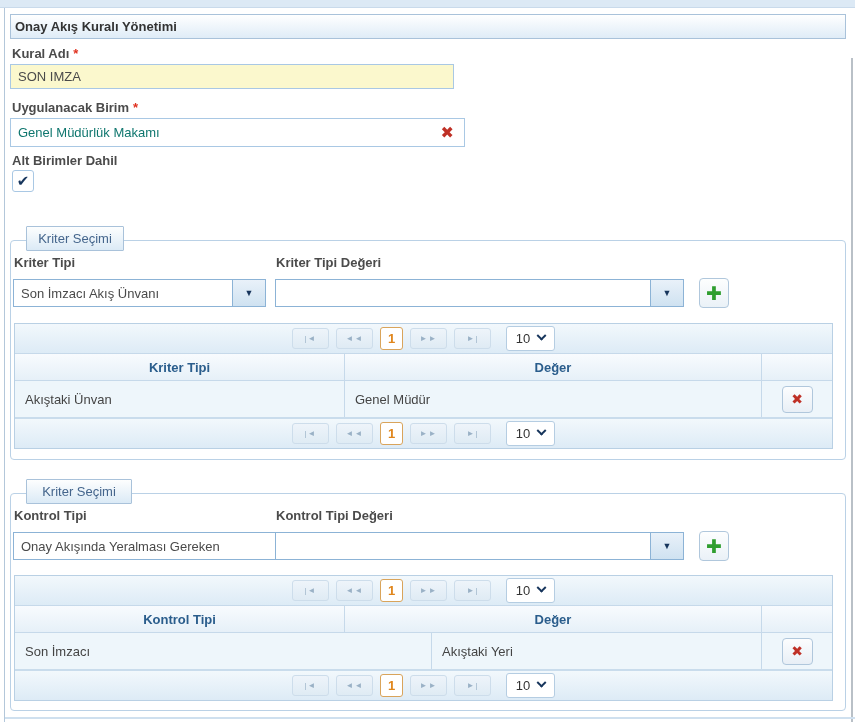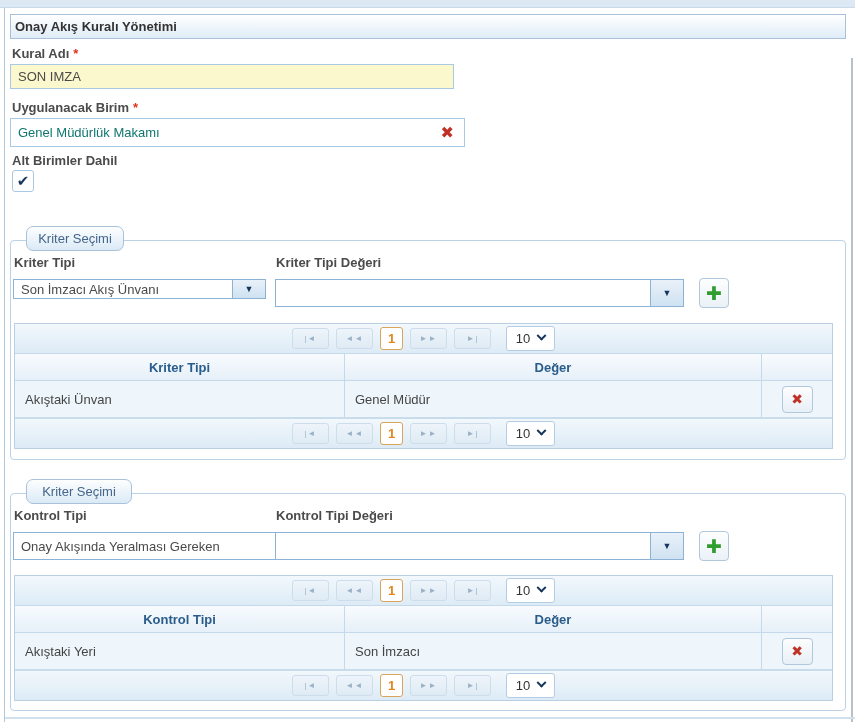--- a/index.html
+++ b/index.html
@@ -26,21 +26,21 @@
   input.tbox { border:1px solid #a9c8e4; font-size:13px; color:#4a4a4a; padding:0 7px; outline:none; }
   .input-wrap { border:1px solid #a9c8e4; background:#fff; display:flex; align-items:center; }
   .input-wrap input { border:none; flex:1; height:100%; background:transparent; font-size:13px; color:#0f766e; padding:0 7px; outline:none; }
   .clear-x { color:#bf3026; font-weight:bold; font-size:16px; padding:0 10px; cursor:pointer; line-height:1; }
 
   .checkbox { border:1px solid #a9c8e4; border-radius:3px; background:#fff; width:22px; height:22px;
     display:flex; align-items:center; justify-content:center; color:#17355c; font-size:15px; cursor:pointer; }
 
   
   .fs { border:1px solid #bad1e6; border-radius:4px; background:#fff; }
-  .legend { background:linear-gradient(180deg,#fdfefe,#dbeaf6); border:1px solid #a9c2da; border-radius:7px;
+  .legend { background:linear-gradient(180deg,#fdfefe,#dbeaf6); border:1px solid #a9c2da; border-radius:1px;
     color:#44658c; font-size:13px; display:flex; align-items:center; justify-content:center; }
 
   
   .combo { border:1px solid #8cb3d6; background:#fff; display:flex; cursor:pointer; }
   .combo .txt { flex:1; display:flex; align-items:center; padding:0 7px; font-size:13px; color:#4a4a4a;
     white-space:nowrap; overflow:hidden; }
   .combo .arrow-btn { width:33px; border-left:1px solid #8cb3d6;
     background:linear-gradient(180deg,#e9f1f9,#cfe2f1); display:flex; align-items:center; justify-content:center;
     color:#17355c; font-size:9px; }
 
@@ -106,21 +106,21 @@
   <div class="abs checkbox" style="left:12px; top:170px;">
     <span>✔</span>
   </div>
 
   <div class="abs fs" style="left:10px; top:240px; width:836px; height:220px;"></div>
   <div class="abs legend" style="left:26px; top:226px; width:98px; height:25px;">
     <span>Kriter Seçimi</span>
   </div>
 
   <div class="abs lbl" style="left:14px; top:255px;">Kriter Tipi</div>
-  <div class="abs combo" style="left:13px; top:279px; width:253px; height:20px;">
+  <div class="abs combo" style="left:13px; top:279px; width:253px; height:28px;">
     <span class="txt">Son İmzacı Akış Ünvanı</span>
     <span class="arrow-btn">
         <span>▼</span>
       </span>
   </div>
 
   <div class="abs lbl" style="left:276px; top:255px;">Kriter Tipi Değeri</div>
   <div class="abs combo" style="left:275px; top:279px; width:409px; height:28px;">
     <span class="txt"></span>
     <span class="arrow-btn">
@@ -231,22 +231,22 @@
         <span>10</span>
           <span class="chev"></span>
       </div>
     </div>
     <div class="thead">
       <div class="th c1">Kontrol Tipi</div>
       <div class="th c2">Değer</div>
       <div class="th c3"></div>
     </div>
     <div class="trow">
+      <div class="td c2">Son İmzacı</div>
       <div class="td c1">Akıştaki Yeri</div>
-      <div class="td c2">Son İmzacı</div>
       <div class="td c3">
         <div class="del-btn">
             <span>✖</span>
           </div>
       </div>
     </div>
     <div class="pagbar bottom">
       <div class="pbtn">
           <span>|◄</span>
         </div>

